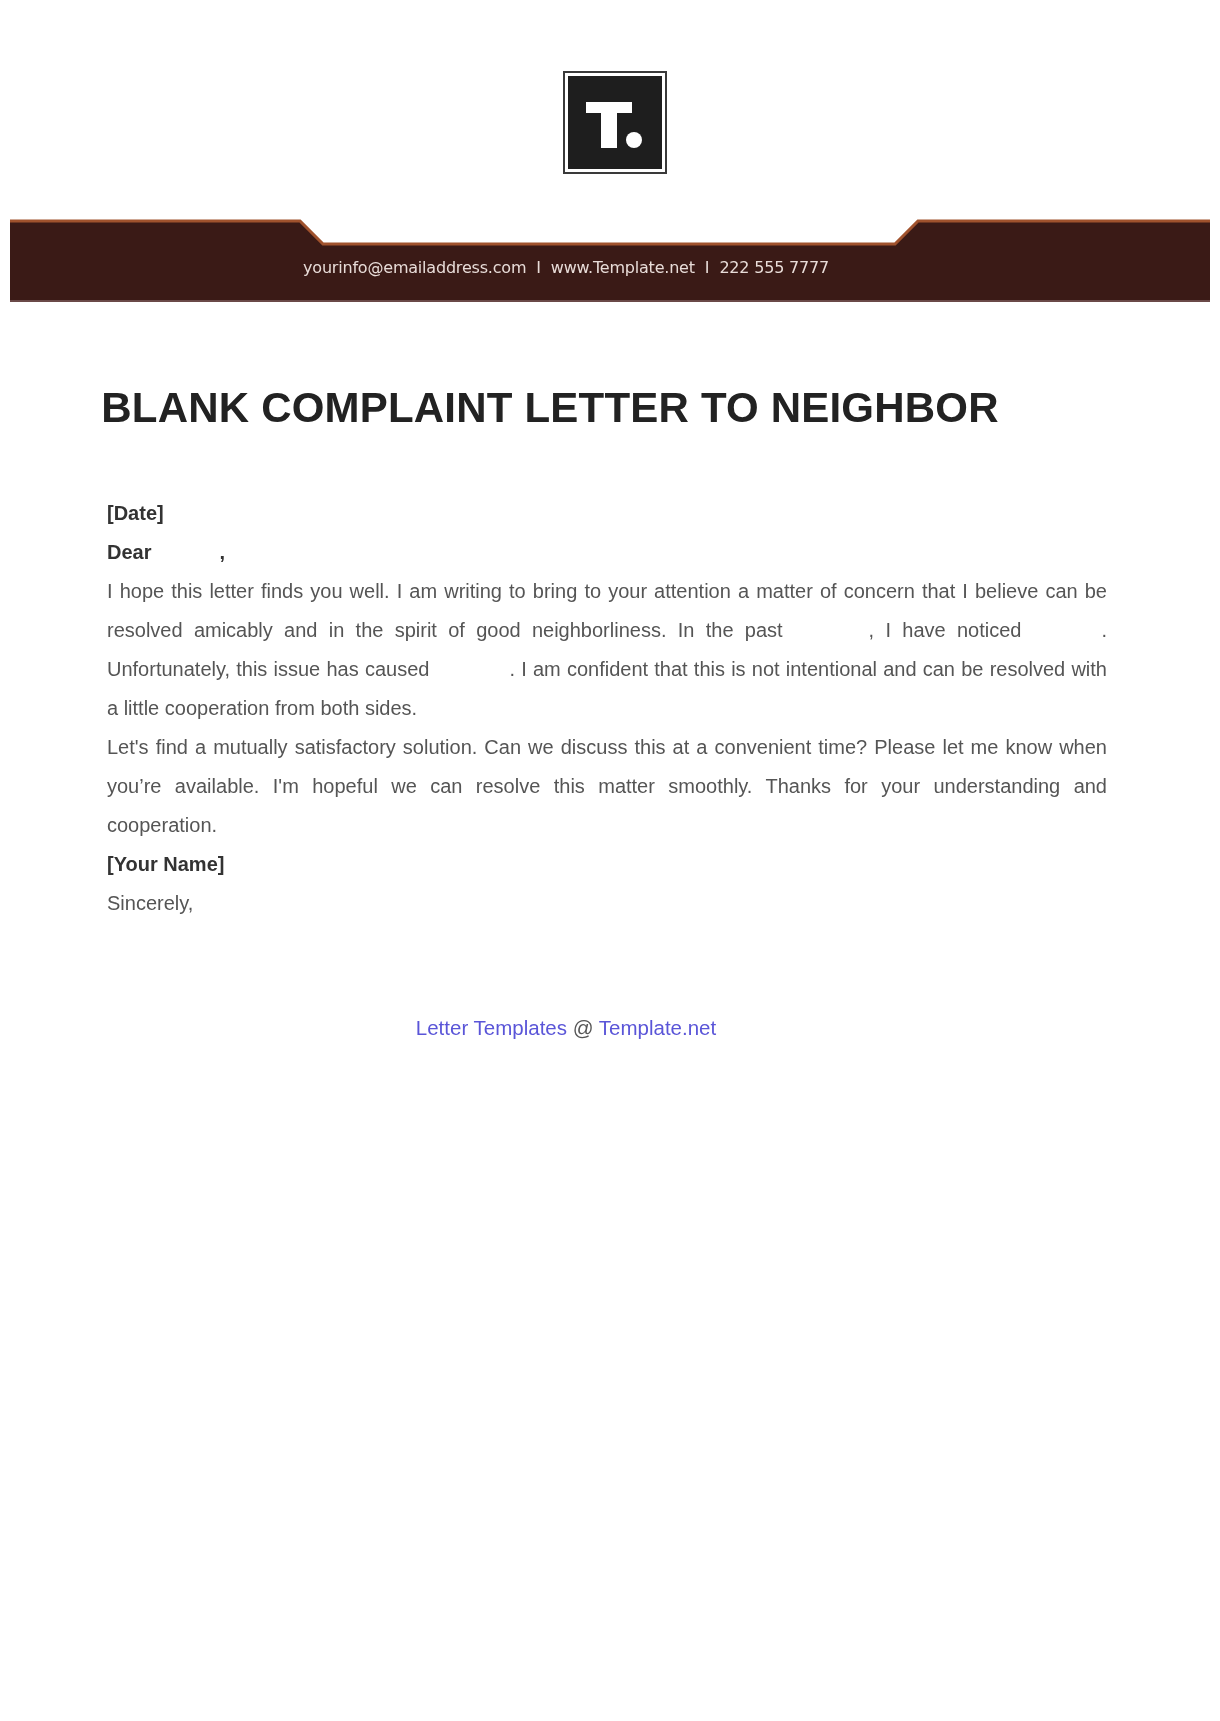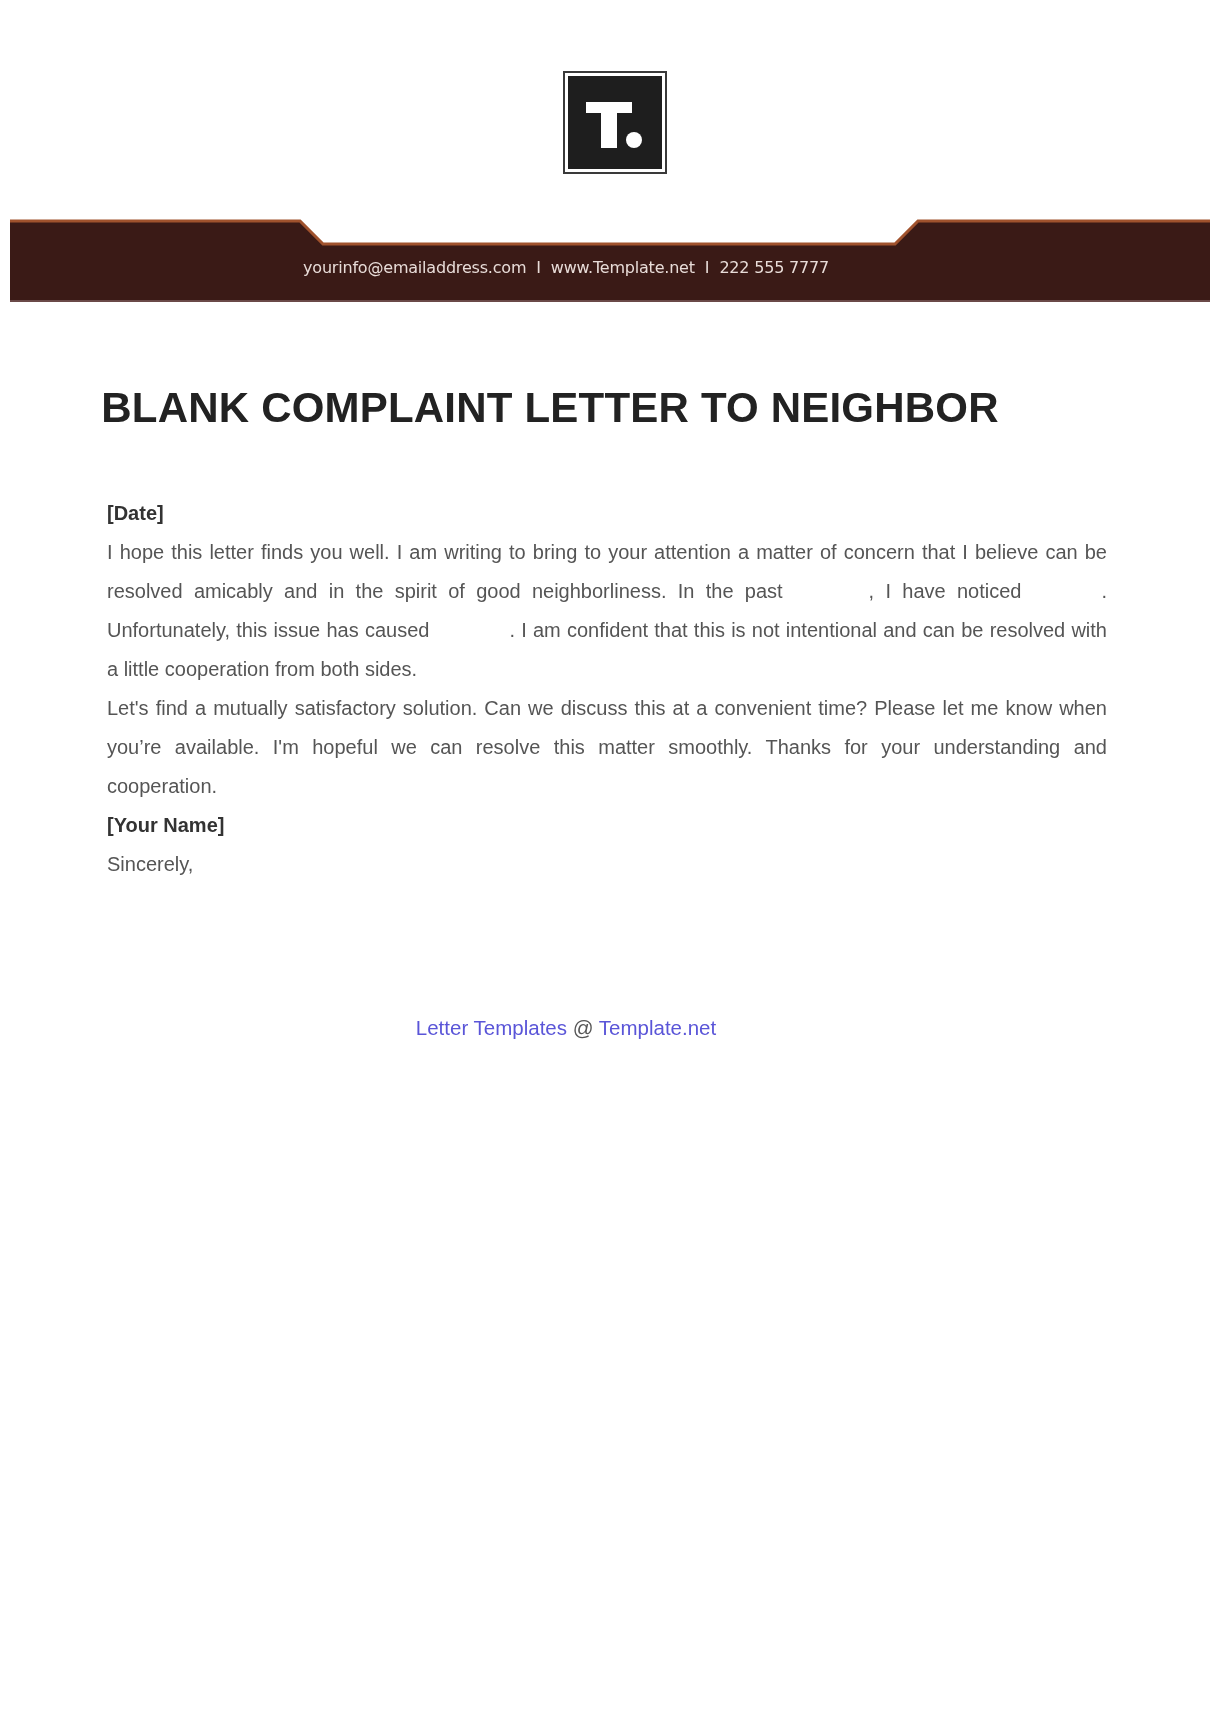--- a/index.html
+++ b/index.html
@@ -126,19 +126,20 @@
     <rect x="0" y="82" width="1200" height="2" fill="#6b4a48"></rect>
   </svg>
 </div>
 
 <div class="contact"><span>yourinfo@emailaddress.com</span><span class="sep">I</span><span>www.Template.net</span><span class="sep">I</span><span>222 555 7777</span></div>
 
 <div class="title">BLANK COMPLAINT LETTER TO NEIGHBOR</div>
 
 <div class="content">
   <div class="row bold">[Date]</div>
+  <div class="row bold"><span>Dear</span><span class="blank" style="width:68px"></span><span>,</span></div>
   <p class="p"><span>I hope this letter finds you well. I am writing to bring to your attention a matter of concern that I believe can be resolved amicably and in the spirit of good neighborliness. In the past</span><span class="blank" style="width:86px"></span><span>, I have noticed</span><span class="blank" style="width:80px"></span><span>. Unfortunately, this issue has caused</span><span class="blank" style="width:80px"></span><span>. I am confident that this is not intentional and can be resolved with a little cooperation from both sides.</span></p>
   <p class="p">Let's find a mutually satisfactory solution. Can we discuss this at a convenient time? Please let me know when you’re available. I'm hopeful we can resolve this matter smoothly. Thanks for your understanding and cooperation.</p>
   <div class="row bold sig-name">[Your Name]</div>
   <div class="row">Sincerely,</div>
 </div>
 
 <div class="footer"><span>Letter Templates</span> <span class="at">@</span> <span>Template.net</span></div>
 
 </body></html>

